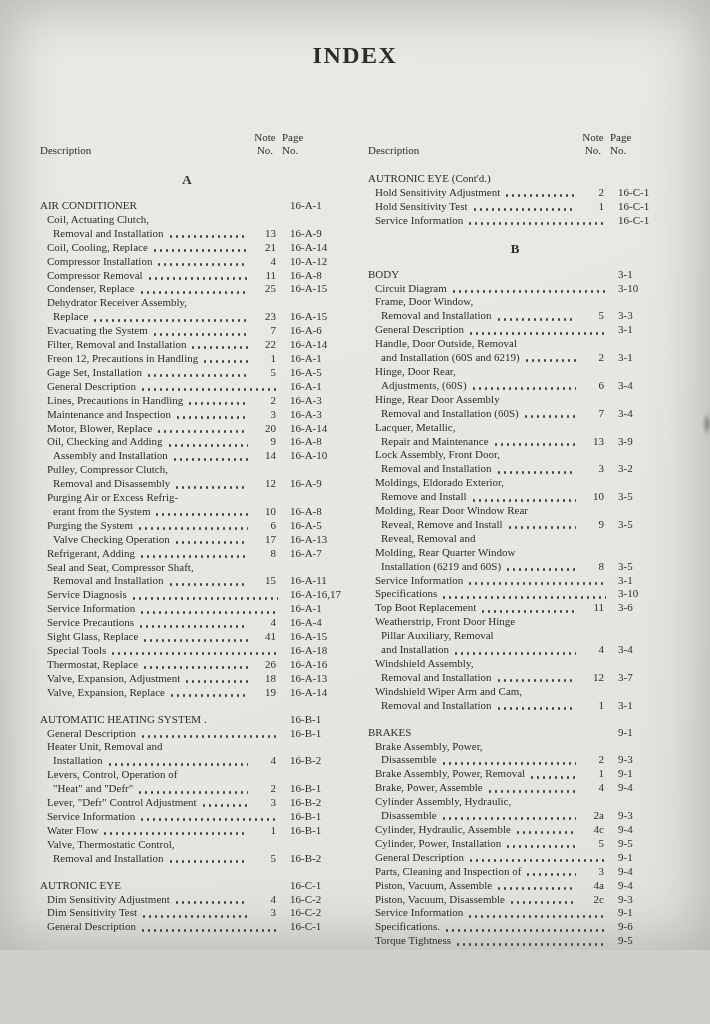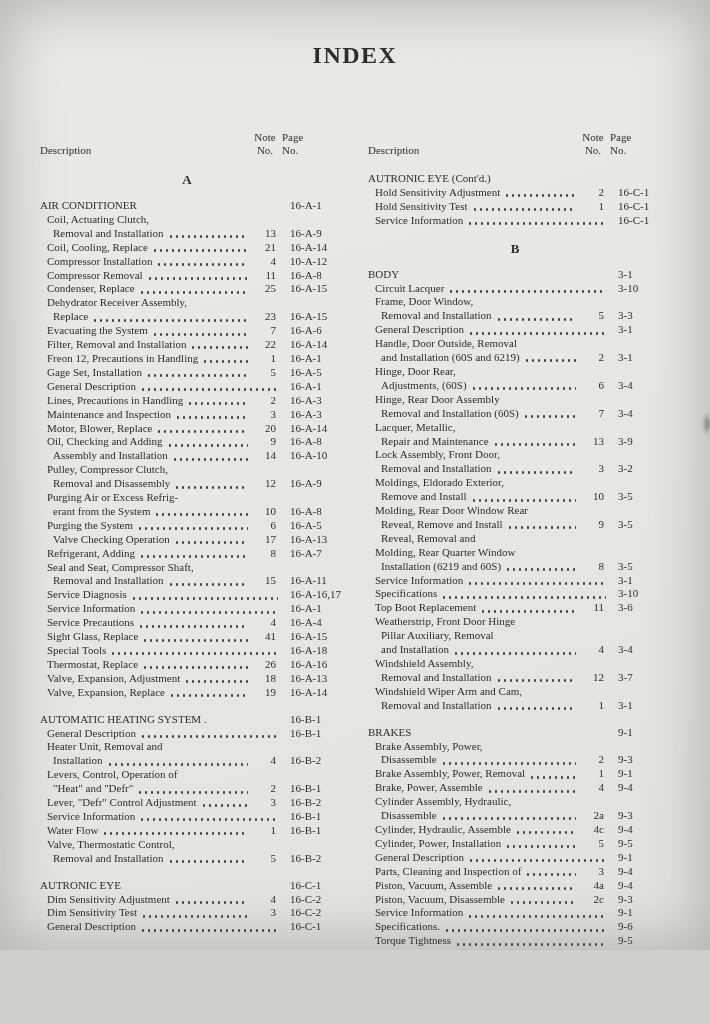--- a/index.html
+++ b/index.html
@@ -416,21 +416,21 @@
             </div>
           </div>
           <div class="letter">B</div>
           <div class="section">
             <div class="row">
               <span class="stext">BODY</span>
               <span class="spacer"></span>
               <span class="pageno">3-1</span>
             </div>
             <div class="row">
-              <span class="etext">Circuit Lacquer</span>
+              <span class="etext">Circuit Diagram</span>
               <span class="leader"></span>
               <span class="pageno">3-10</span>
             </div>
             <div class="row">
               <span class="etext">Frame, Door Window,</span>
             </div>
             <div class="row">
               <span class="etext cont">Removal and Installation</span>
               <span class="leader"></span>
               <span class="note">5</span>

